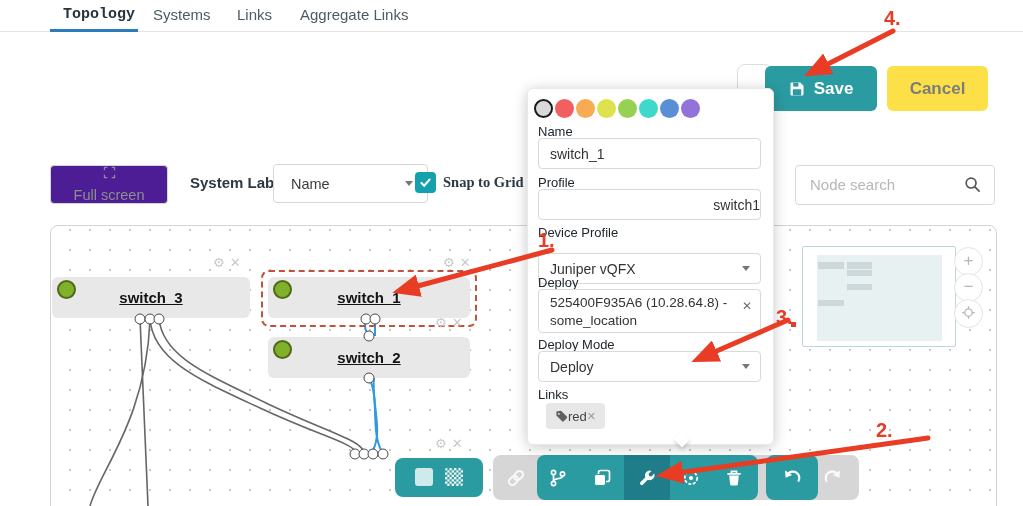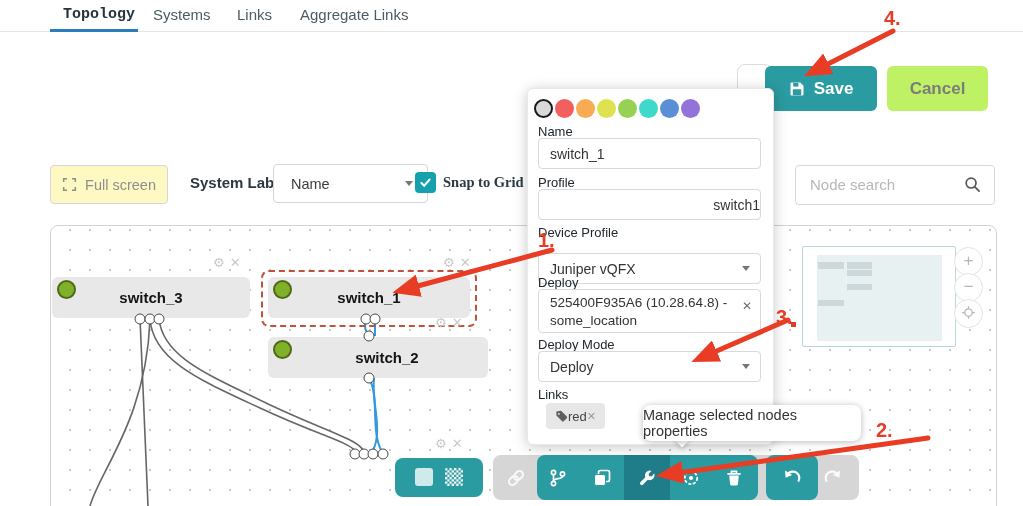--- a/index.html
+++ b/index.html
@@ -9,50 +9,50 @@
   
   .tabbar{position:absolute;left:0;top:0;width:1023px;height:31px;border-bottom:1px solid #e4e4e4;background:#fff;}
   .tab{position:absolute;top:6px;font-size:15px;color:#4c5b64;cursor:pointer;}
   .tab.active{font-weight:bold;color:#27343c;font-family:Liberation Mono, monospace;}
   .tab-underline{position:absolute;left:50px;top:29px;width:88px;height:3px;background:var(--tab-blue);}
 
   
   .btn-save{position:absolute;left:765px;top:66px;width:112px;height:45px;background:var(--teal);
             border:none;border-radius:6px;color:#fff;font-weight:bold;font-size:17px;
             display:flex;align-items:center;justify-content:center;gap:9px;z-index:6;cursor:pointer;}
-  .btn-cancel{position:absolute;left:887px;top:66px;width:101px;height:45px;background:#bef264;
+  .btn-cancel{position:absolute;left:887px;top:66px;width:101px;height:45px;background:#fde047;
             border:none;border-radius:6px;color:#7c7c7c;font-weight:bold;font-size:17px;z-index:6;cursor:pointer;}
   .corner-box{position:absolute;left:737px;top:64px;width:34px;height:47px;background:#fff;
             border:1px solid #ddd;border-radius:8px;z-index:5;}
 
   
-  .btn-fullscreen{position:absolute;left:50px;top:165px;width:116px;height:37px;background:#fef9c3;
+  .btn-fullscreen{position:absolute;left:50px;top:165px;width:116px;height:37px;background:#4c1d95;
             border:1px solid #d6d6d6;border-radius:4px;color:#8e8e8e;font-size:14.5px;
-            display:flex;align-items:center;justify-content:center;gap:8px;cursor:pointer;}
+            display:flex;align-items:center;justify-content:center;gap:8px;cursor:pointer;flex-direction:column;}
   .lbl-strong{position:absolute;font-size:15px;font-weight:bold;color:#2b3942;}
   .select-box{position:absolute;background:#fff;border:1px solid #d6d6d6;border-radius:4px;
             display:flex;align-items:center;font-size:14.5px;color:#3c3c3c;cursor:pointer;}
   .caret{width:0;height:0;border-left:4.5px solid transparent;border-right:4.5px solid transparent;
          border-top:5px solid #777;}
   .checkbox{position:absolute;left:415px;top:172px;width:21px;height:21px;border-radius:4px;
             background:var(--checkbox-teal);display:flex;align-items:center;justify-content:center;cursor:pointer;}
   .searchbox{position:absolute;left:795px;top:165px;width:198px;height:38px;border:1px solid #d8d8d8;
             border-radius:4px;background:#fff;}
   .searchbox input{position:absolute;left:0;top:0;width:160px;height:36px;border:none;outline:none;
             padding:0 0 0 14px;font-size:15px;color:#444;font-family:inherit;background:transparent;}
   .searchbox input::placeholder{color:#b4b7ba;}
 
   
   .canvas{position:absolute;left:50px;top:225px;width:945px;height:290px;background:#fff;
           border:1px solid #d2d2d2;border-radius:8px;z-index:1;
           background-image:radial-gradient(circle,#c8c8c8 1.2px,transparent 1.5px);
           background-size:20px 20px;background-position:9px 14px;}
   .links-svg{position:absolute;left:0;top:0;width:1023px;height:506px;z-index:2;pointer-events:none;}
   .node{position:absolute;height:41px;background:#e8e8e8;border-radius:6px;z-index:3;
-        display:flex;align-items:center;justify-content:center;font-weight:bold;font-size:15px;color:#141414;cursor:pointer;}
+        display:flex;align-items:center;justify-content:center;font-weight:bold;font-size:15px;color:#141414;cursor:pointer;text-decoration:underline;}
   .node.sys{background:#fff;border:1px solid #a8a8a8;height:38px;}
   .gdot{position:absolute;width:15px;height:15px;border-radius:50%;background:var(--node-green);
         border:2px solid #50681a;z-index:4;}
   .dashed-sel{position:absolute;left:261px;top:270px;width:212px;height:53px;border:2px dashed var(--select-dash);
         border-radius:8px;z-index:3;pointer-events:none;}
   .nodectl{position:absolute;z-index:4;color:#c9c9c9;font-size:13px;font-weight:bold;
         display:flex;gap:5px;cursor:pointer;}
   .port{position:absolute;width:9px;height:9px;border-radius:50%;background:#fff;border:1.5px solid #4a4a4a;
         transform:translate(-50%,-50%);z-index:4;}
 
@@ -170,21 +170,21 @@
       <path d="M366 319 C364 327 365 331 369 335"></path>
       <path d="M375 319 L375 336"></path>
       <path d="M369 378 C380 398 370 430 382 452"></path>
       <path d="M374 378 C371 402 384 432 372 452"></path>
     </g>
   </svg>
 
   <div class="node" style="left:52px;top:277px;width:198px;">switch_3</div>
   <div class="node" style="left:268px;top:277px;width:202px;">switch_1</div>
   <div class="dashed-sel"></div>
-  <div class="node" style="left:268px;top:337px;width:202px;padding-left:18px;">switch_2</div>
+  <div class="node" style="left:268px;top:337px;width:202px;">switch_2</div>
 
   <div class="gdot" style="left:57px;top:280px;"></div>
   <div class="gdot" style="left:273px;top:280px;"></div>
   <div class="gdot" style="left:273px;top:340px;"></div>
 
   <div class="nodectl" style="left:213px;top:255px;">
     <span>⚙</span>
       <span>✕</span>
   </div>
   <div class="nodectl" style="left:443px;top:255px;">
@@ -288,21 +288,20 @@
     </div>
     <svg class="tb-ic" style="left:331px;opacity:.95;" viewBox="0 0 18 18">
       <g transform="translate(18,0) scale(-1,1)">
         <path d="M15.2 12.6 A6.4 6.4 0 1 0 4.6 5.4" fill="none" stroke="#fdfdfd" stroke-width="2.2"></path>
         <polygon points="2.0,1.6 2.6,8.8 9.2,6.0" fill="#fdfdfd"></polygon>
       </g>
     </svg>
   </div>
 
   <div class="tooltip-caret"></div>
-  <div class="tooltip">Manage selected nodes properties</div>
 
   <div class="panel">
     <div class="swatches">
       <div class="swatch selected" style="background: rgb(217, 217, 217);"></div>
       <div class="swatch" style="background: rgb(241, 95, 95);"></div>
       <div class="swatch" style="background: rgb(249, 171, 84);"></div>
       <div class="swatch" style="background: rgb(221, 226, 78);"></div>
       <div class="swatch" style="background: rgb(151, 209, 83);"></div>
       <div class="swatch" style="background: rgb(63, 217, 203);"></div>
       <div class="swatch" style="background: rgb(90, 143, 214);"></div>

